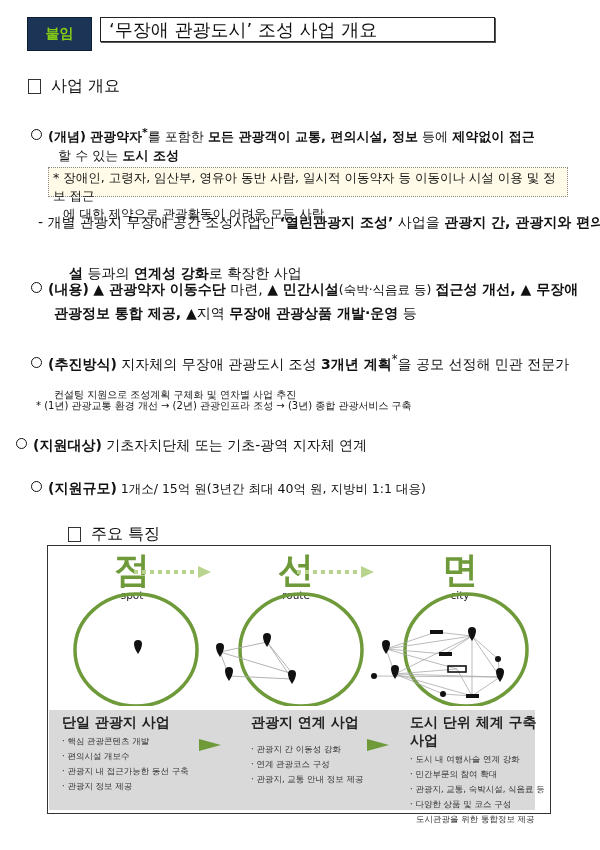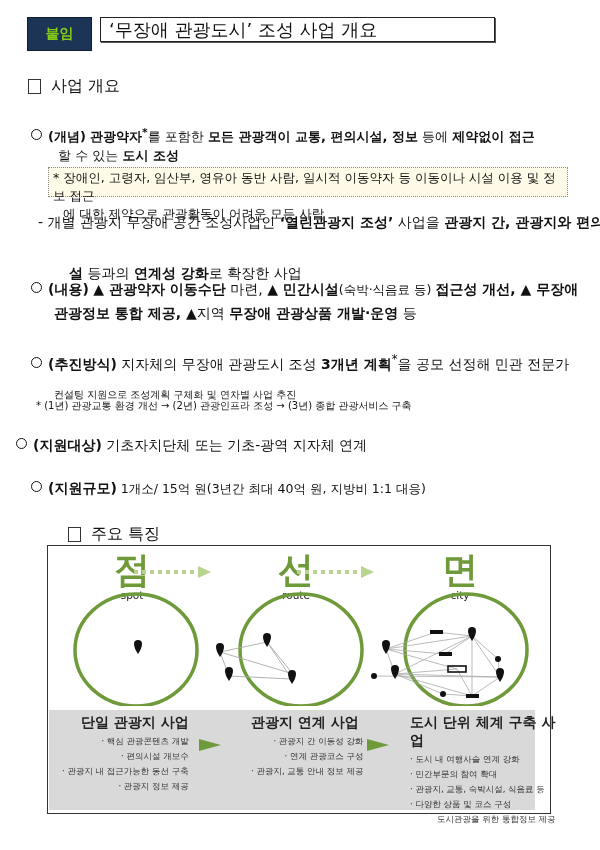--- a/index.html
+++ b/index.html
@@ -166,46 +166,46 @@
 
     <g fill="#111">
       <circle cx="450" cy="113" r="3"></circle>
       <circle cx="326" cy="130" r="3"></circle>
       <circle cx="395" cy="148" r="3"></circle>
     </g>
   </svg>
 
   <div class="abs graybar"></div>
 
-  <div class="abs" style="left:14px; top:168px;text-align:right;">
+  <div class="abs" style="left:14px; top:168px;">
     <div class="colhead">단일 관광지 사업</div>
     <div style="margin-top:2px;">
       <div class="colitem">· 핵심 관광콘텐츠 개발</div>
       <div class="colitem">· 편의시설 개보수</div>
       <div class="colitem">· 관광지 내 접근가능한 동선 구축</div>
       <div class="colitem">· 관광지 정보 제공</div>
     </div>
   </div>
   <svg class="abs" style="left:151px; top:193px;" width="22" height="12">
     <polygon points="0,0 22,6 0,12" fill="#6e9a3a"></polygon>
   </svg>
   <div class="abs" style="left:203px; top:168px;">
     <div class="colhead">관광지 연계 사업</div>
-    <div style="margin-top:2px;text-align:right;">
+    <div style="margin-top:10px;">
       <div class="colitem">· 관광지 간 이동성 강화</div>
       <div class="colitem">· 연계 관광코스 구성</div>
       <div class="colitem">· 관광지, 교통 안내 정보 제공</div>
     </div>
   </div>
   <svg class="abs" style="left:319px; top:193px;" width="22" height="12">
     <polygon points="0,0 22,6 0,12" fill="#6e9a3a"></polygon>
   </svg>
   <div class="abs" style="left:362px; top:168px;">
     <div class="colhead">도시 단위 체계 구축 사업</div>
     <div style="margin-top:2px;">
       <div class="colitem">· 도시 내 여행사슬 연계 강화</div>
       <div class="colitem">· 민간부문의 참여 확대</div>
       <div class="colitem">· 관광지, 교통, 숙박시설, 식음료 등</div>
       <div class="colitem">· 다양한 상품 및 코스 구성</div>
-      <div class="colitem" style="padding-left:6px;margin-left:21px;">  도시관광을 위한 통합정보 제공</div>
+      <div class="colitem" style="padding-left:6px;">  도시관광을 위한 통합정보 제공</div>
     </div>
   </div>
 </div>
 
 </body></html>

